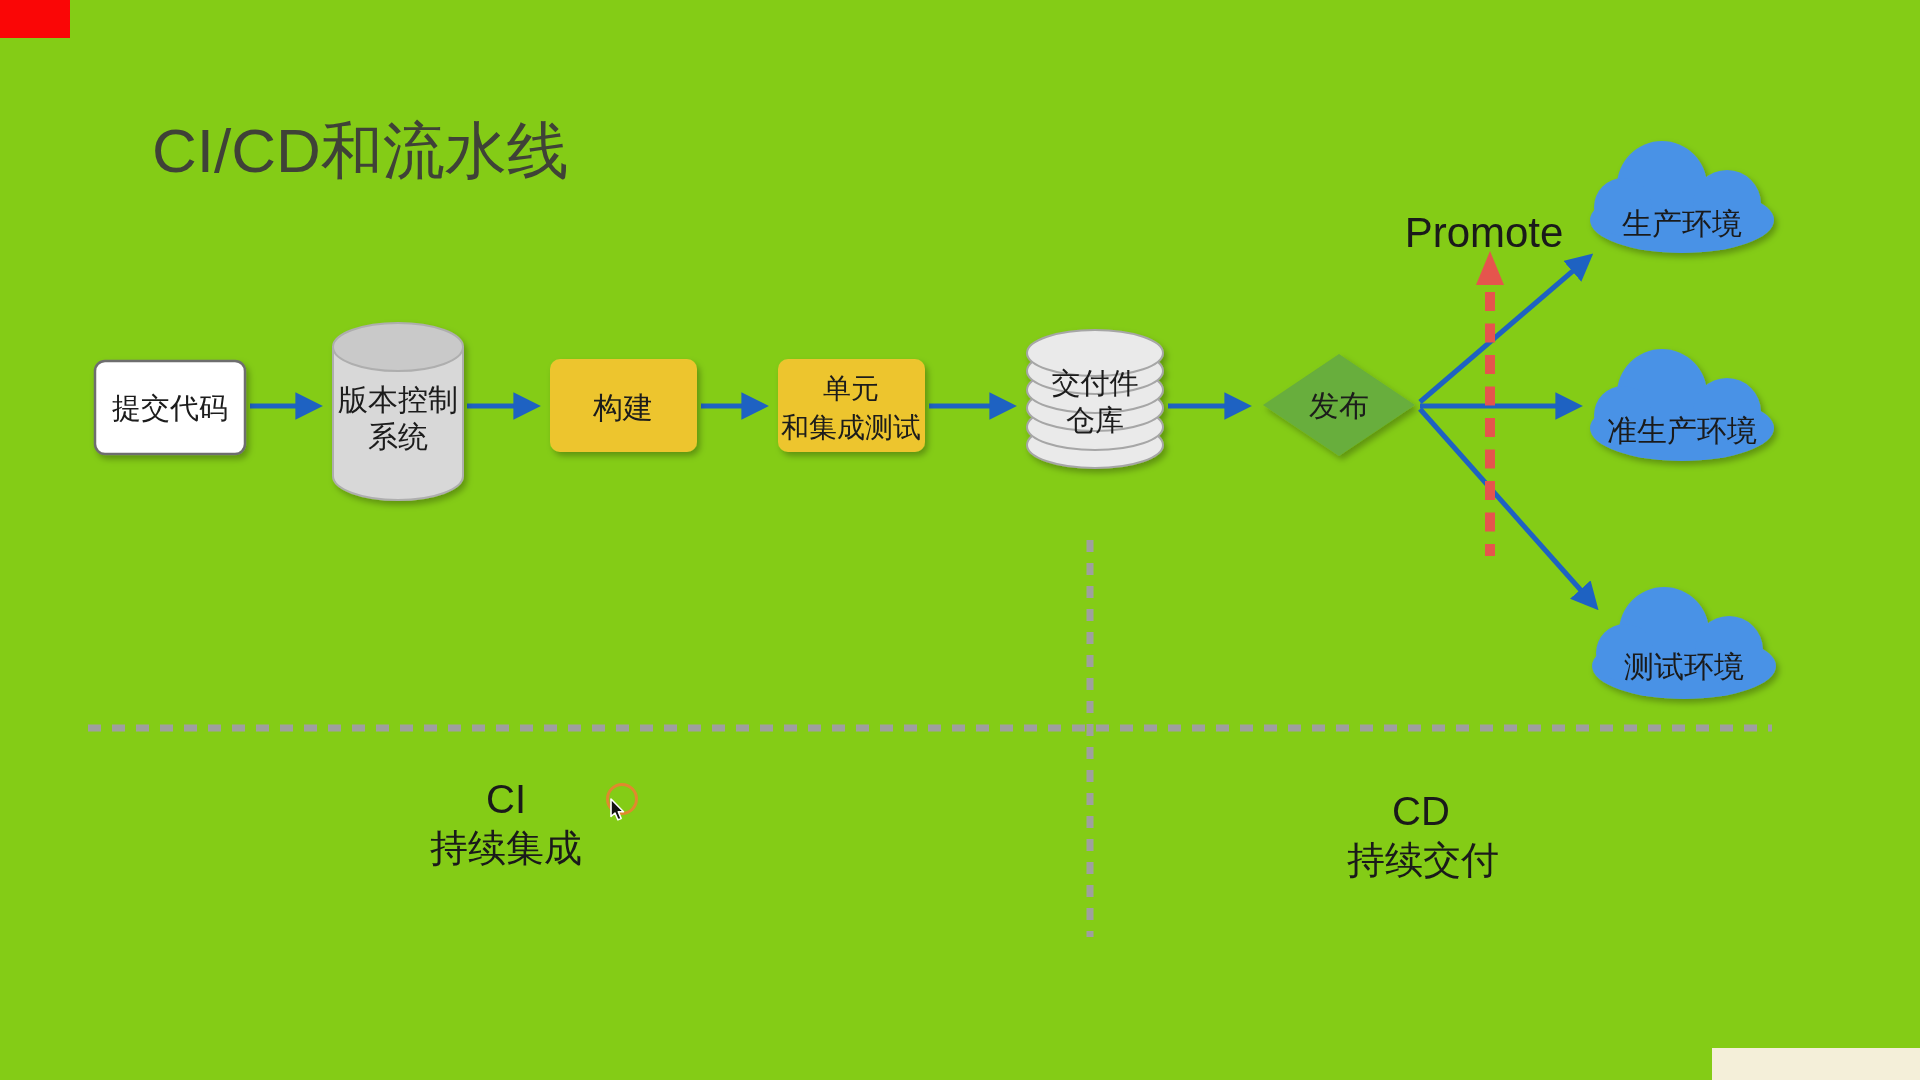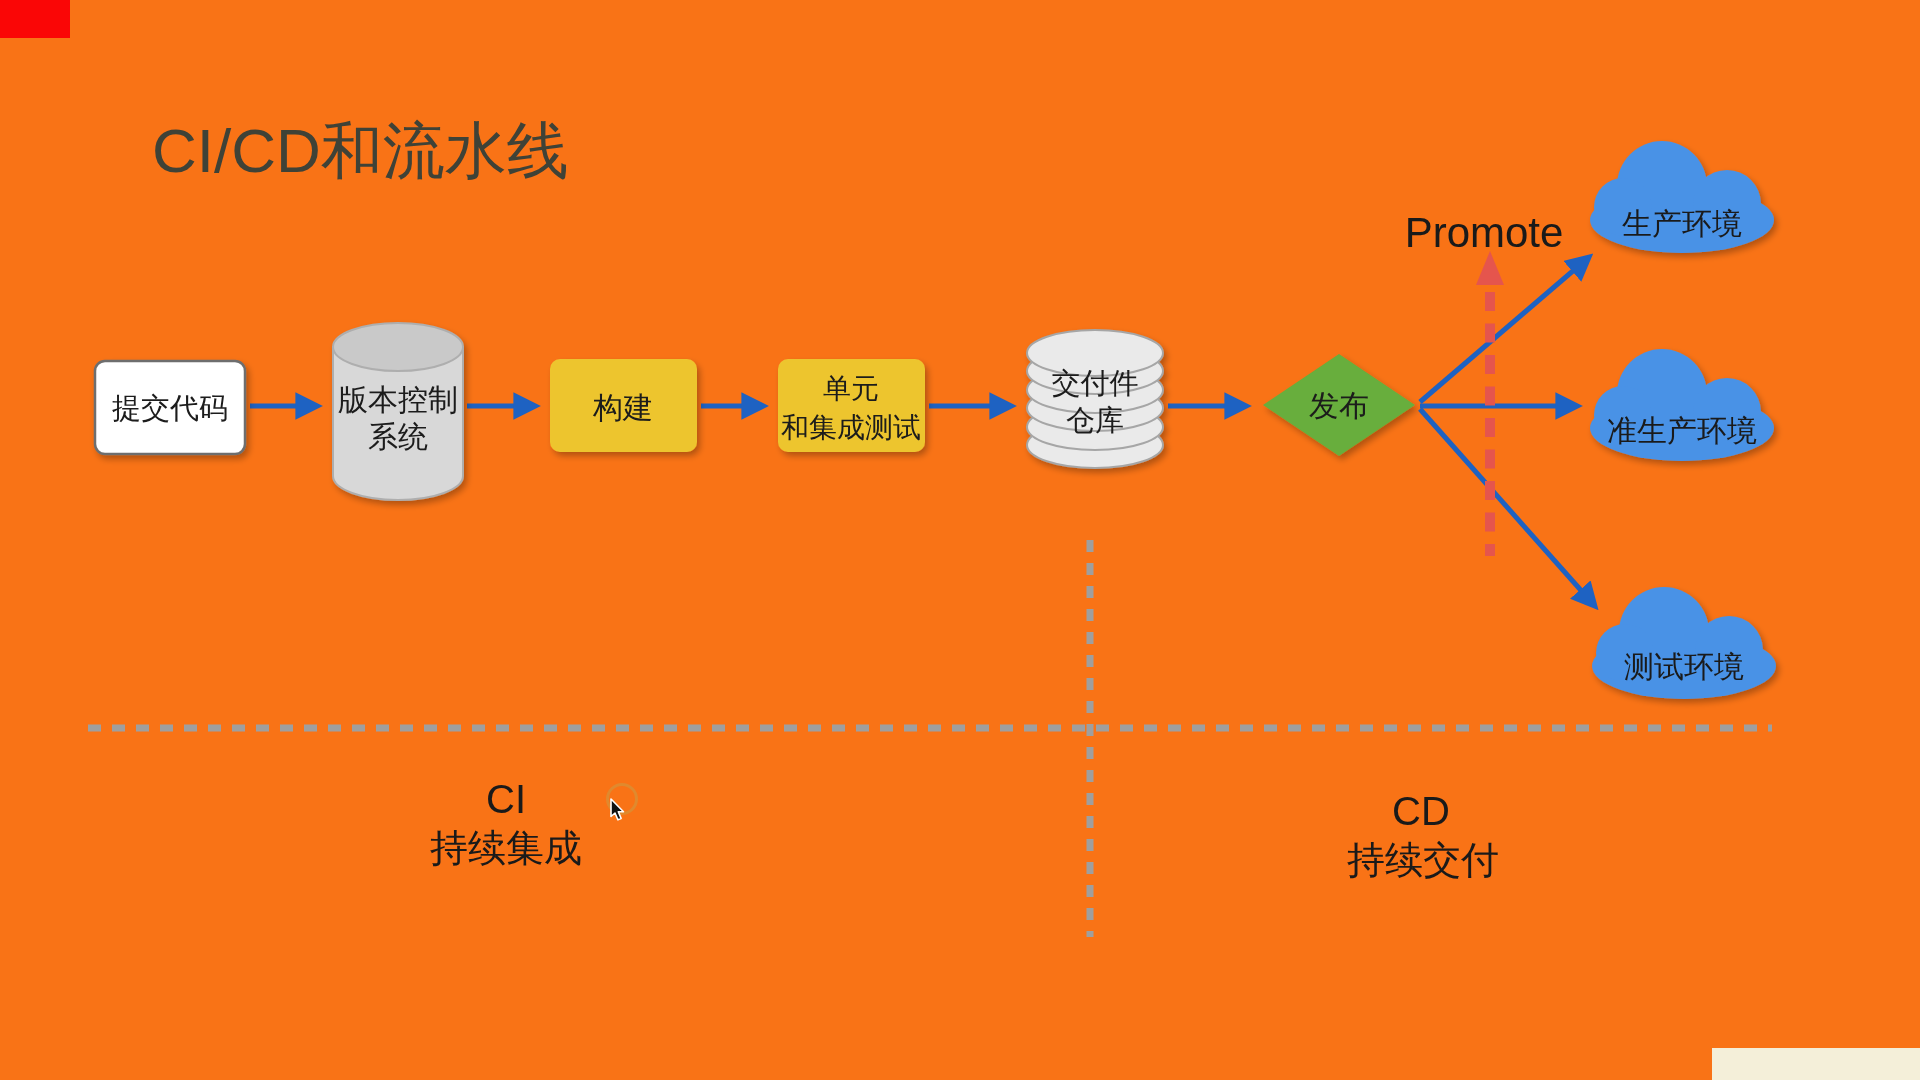--- a/index.html
+++ b/index.html
@@ -1,19 +1,19 @@
 <!DOCTYPE html>
 <html><head>
 <meta charset="utf-8">
 <style>
   html,body{margin:0;padding:0;background:#ffffff;}
   .stage{
     position:relative;
     width:1920px;height:1080px;
-    background:#f97316;
+    background:#84cc16;
     overflow:hidden;
     font-family:"Liberation Sans","DejaVu Sans",sans-serif;
   }
   svg text{font-family:"Liberation Sans","DejaVu Sans",sans-serif;}
 </style>
 </head>
 <body>
 
 <div class="stage">
 <svg width="1920" height="1080" viewBox="0 0 1920 1080">

